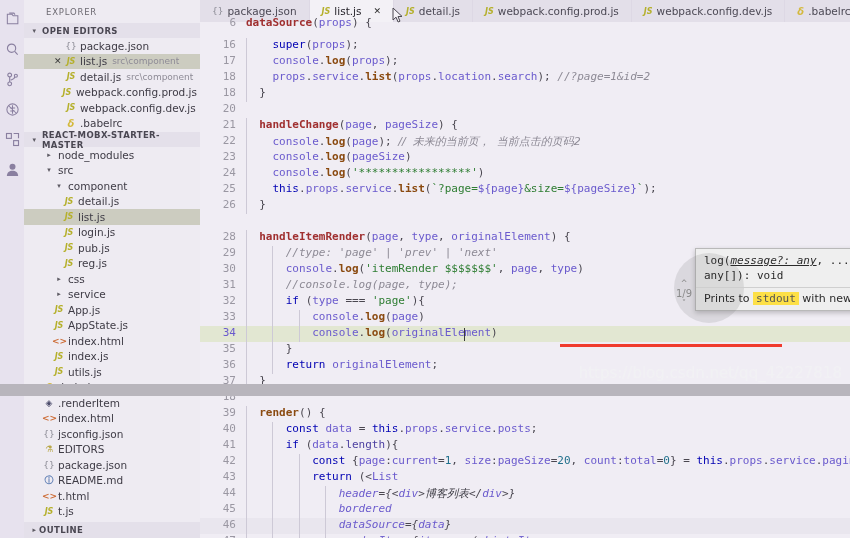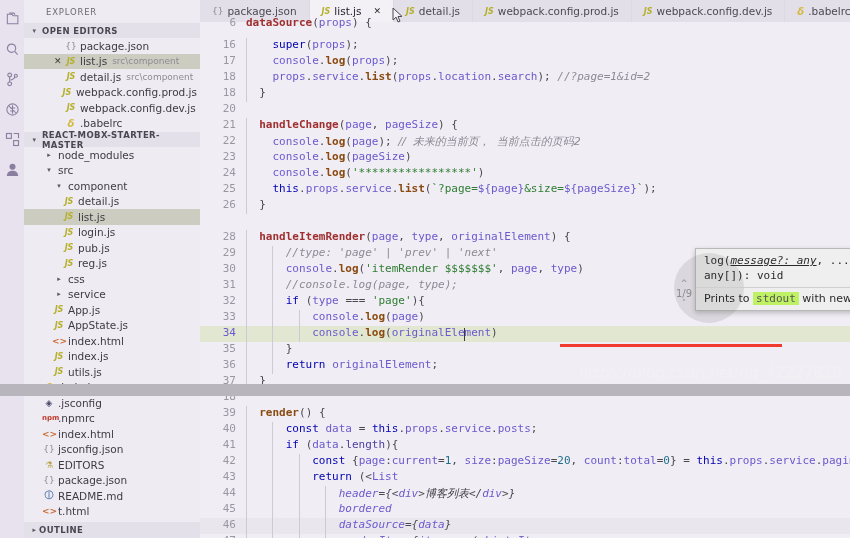--- a/index.html
+++ b/index.html
@@ -98,21 +98,21 @@
   
   .hover {
     position:absolute; left:495px; top:248px; width:303px;
     background:#efefef; border:1px solid #b9b9b9; box-shadow:0 2px 5px rgba(0,0,0,.22);
     font-family:"DejaVu Sans Mono","Liberation Mono",monospace; font-size:11px; color:#2a2a2a; z-index:30;
   }
   .hover .hsig { padding:4px 8px 3px 8px; line-height:15px; }
   .hover .hund { text-decoration:underline;font-style:italic; }
   .hover .hdiv { height:1px; background:#cfcfcf; margin:1px 0 0 0; }
   .hover .hdoc { padding:4px 8px 5px 8px; font-family:"DejaVu Sans","Liberation Sans",sans-serif; font-size:11px; }
-  .hover .hcode { font-family:"DejaVu Sans Mono","Liberation Mono",monospace; background:#bef264; padding:0 3px; color:#555; }
+  .hover .hcode { font-family:"DejaVu Sans Mono","Liberation Mono",monospace; background:#fde047; padding:0 3px; color:#555; }
   .hnav {
     position:absolute; left:-24px; top:30px; width:24px; text-align:center;
     font-family:"DejaVu Sans","Liberation Sans",sans-serif; font-size:10px; color:#8a8a8a;
   }
   .hdot {
     position:absolute; left:-22px; top:4px; width:70px; height:70px; border-radius:50%;
     background:rgba(120,120,120,.18); z-index:-1;
   }
 
   
@@ -302,26 +302,21 @@
           <span class="nm">utils.js</span>
         </div>
         <div class="row">
           <span class="ind" style="width:18px"></span>
           <span class="fi bab">δ</span>
           <span class="nm">.babelrc</span>
         </div>
         <div class="row">
           <span class="ind" style="width:18px"></span>
           <span class="fi git">◈</span>
-          <span class="nm">.jsconfig</span>
-        </div>
-        <div class="row">
-          <span class="ind" style="width:18px"></span>
-          <span class="fi npm">npm</span>
-          <span class="nm">.npmrc</span>
+          <span class="nm">.renderItem</span>
         </div>
         <div class="row">
           <span class="ind" style="width:18px"></span>
           <span class="fi html">&lt;&gt;</span>
           <span class="nm">index.html</span>
         </div>
         <div class="row">
           <span class="ind" style="width:18px"></span>
           <span class="fi json">{}</span>
           <span class="nm">jsconfig.json</span>

